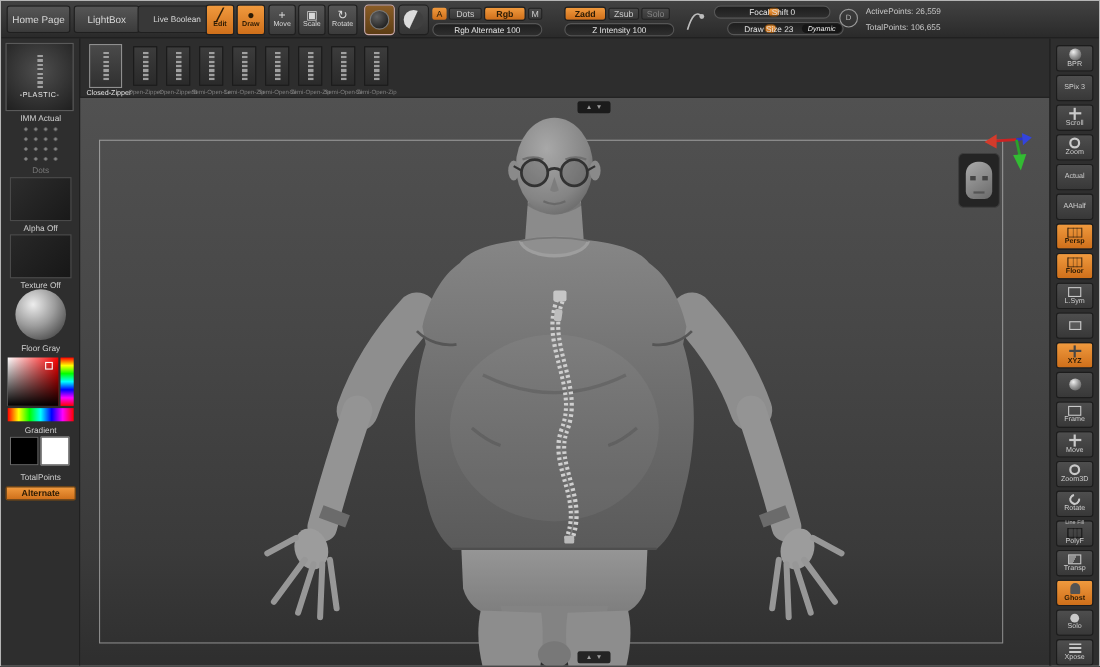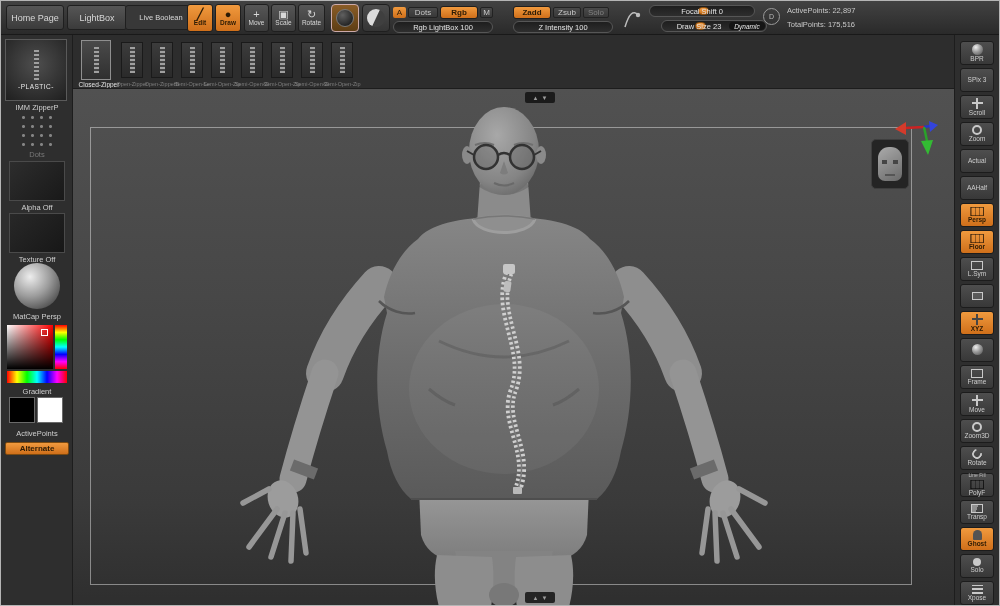--- a/index.html
+++ b/index.html
@@ -123,21 +123,21 @@
     </div>
     <div class="circlebtn plain" style="left:361px;top:3px">
       <div class="c-half"></div>
     </div>
 
     <div class="chip" style="left:392px;top:6px;width:13px;height:11px;background:linear-gradient(#f19a3e,#cf6f1a);color:#2c1b05">A</div>
     <div class="flatlbl" style="left:407px;top:6px;width:30px;height:11px">Dots</div>
     <div class="btn orange" style="left:439px;top:5px;width:38px;height:13px;font-size:8px">Rgb</div>
     <div class="flatlbl" style="left:479px;top:6px;width:13px;height:11px">M</div>
     <div class="slider" style="left:392px;top:20px;width:100px;height:12px">
-      <span class="sl-txt"><span>Rgb LightBox</span> <span>100</span></span>
+      <span class="sl-txt"><span>Rgb Alternate</span> <span>100</span></span>
     </div>
 
     <div class="btn orange" style="left:512px;top:5px;width:38px;height:13px;font-size:8px">Zadd</div>
     <div class="flatlbl" style="left:552px;top:6px;width:28px;height:11px">Zsub</div>
     <div class="flatlbl" style="left:582px;top:6px;width:26px;height:11px;color:#828282">Solo</div>
     <div class="slider" style="left:512px;top:20px;width:100px;height:12px">
       <span class="sl-txt"><span>Z Intensity</span> <span>100</span></span>
     </div>
 
     <svg class="figure" style="position:absolute;left:622px;top:4px" width="18" height="26" viewBox="0 0 18 26">
@@ -150,22 +150,22 @@
       <span class="sl-txt"><span>Focal Shift</span> <span>0</span></span>
     </div>
     <div class="slider" style="left:660px;top:19px;width:106px;height:12px">
       <div class="handle" style="left:32%"></div>
       <span class="sl-txt" style="margin-right:30px"><span>Draw Size</span> <span>23</span></span>
       <div class="dynbox">Dynamic</div>
     </div>
 
     <div class="dial" style="left:762px;top:7px">D</div>
 
-    <div class="stat" style="left:786px;top:5px"><span>ActivePoints:</span> <span>22,897</span></div>
-    <div class="stat" style="left:786px;top:19px"><span>TotalPoints:</span> <span>175,516</span></div>
+    <div class="stat" style="left:786px;top:5px"><span>ActivePoints:</span> <span>26,559</span></div>
+    <div class="stat" style="left:786px;top:19px"><span>TotalPoints:</span> <span>106,655</span></div>
   </div>
 
   <div class="tray">
     <div class="thumb sel" style="left:8px">
         <div class="zipline"></div>
       </div>
     <div class="thumb" style="left:48px">
         <div class="zipline"></div>
       </div>
     <div class="thumb" style="left:78px">
@@ -198,40 +198,40 @@
     <div class="tlab" style="left:187px">Semi-Open-Zip</div>
     <div class="tlab" style="left:217px">Semi-Open-Zi</div>
     <div class="tlab" style="left:247px">Semi-Open-Zip</div>
   </div>
 
   <div class="leftpanel">
     <div class="brushthumb">
       <div class="zipline"></div>
       <div class="brushovl">-PLASTIC-</div>
     </div>
-    <div class="plabel" style="top:68px">IMM ZipperP</div>
+    <div class="plabel" style="top:68px">IMM Actual</div>
     <div class="dotsicon"></div>
     <div class="plabel dim" style="top:115px">Dots</div>
     <div class="alphasq"></div>
     <div class="plabel" style="top:168px">Alpha Off</div>
     <div class="texsq"></div>
     <div class="plabel" style="top:220px">Texture Off</div>
     <div class="matcap"></div>
-    <div class="plabel" style="top:277px">MatCap Persp</div>
+    <div class="plabel" style="top:277px">Floor Gray</div>
     <div class="picker">
       <div class="sv">
           <div class="svsel"></div>
         </div>
       <div class="huev"></div>
       <div class="hueh"></div>
     </div>
     <div class="plabel" style="top:352px">Gradient</div>
     <div class="swb"></div>
     <div class="sww"></div>
-    <div class="plabel" style="top:394px">ActivePoints</div>
+    <div class="plabel" style="top:394px">TotalPoints</div>
     <div class="altbtn">Alternate</div>
   </div>
 
   <div class="canvas">
     <div class="docframe"></div>
 
     <svg class="figure" width="883" height="518" viewBox="0 0 883 518">
       <defs>
         <radialGradient id="gHead" cx="40%" cy="32%" r="78%">
           <stop offset="0" stop-color="#a8a8a8"></stop>

